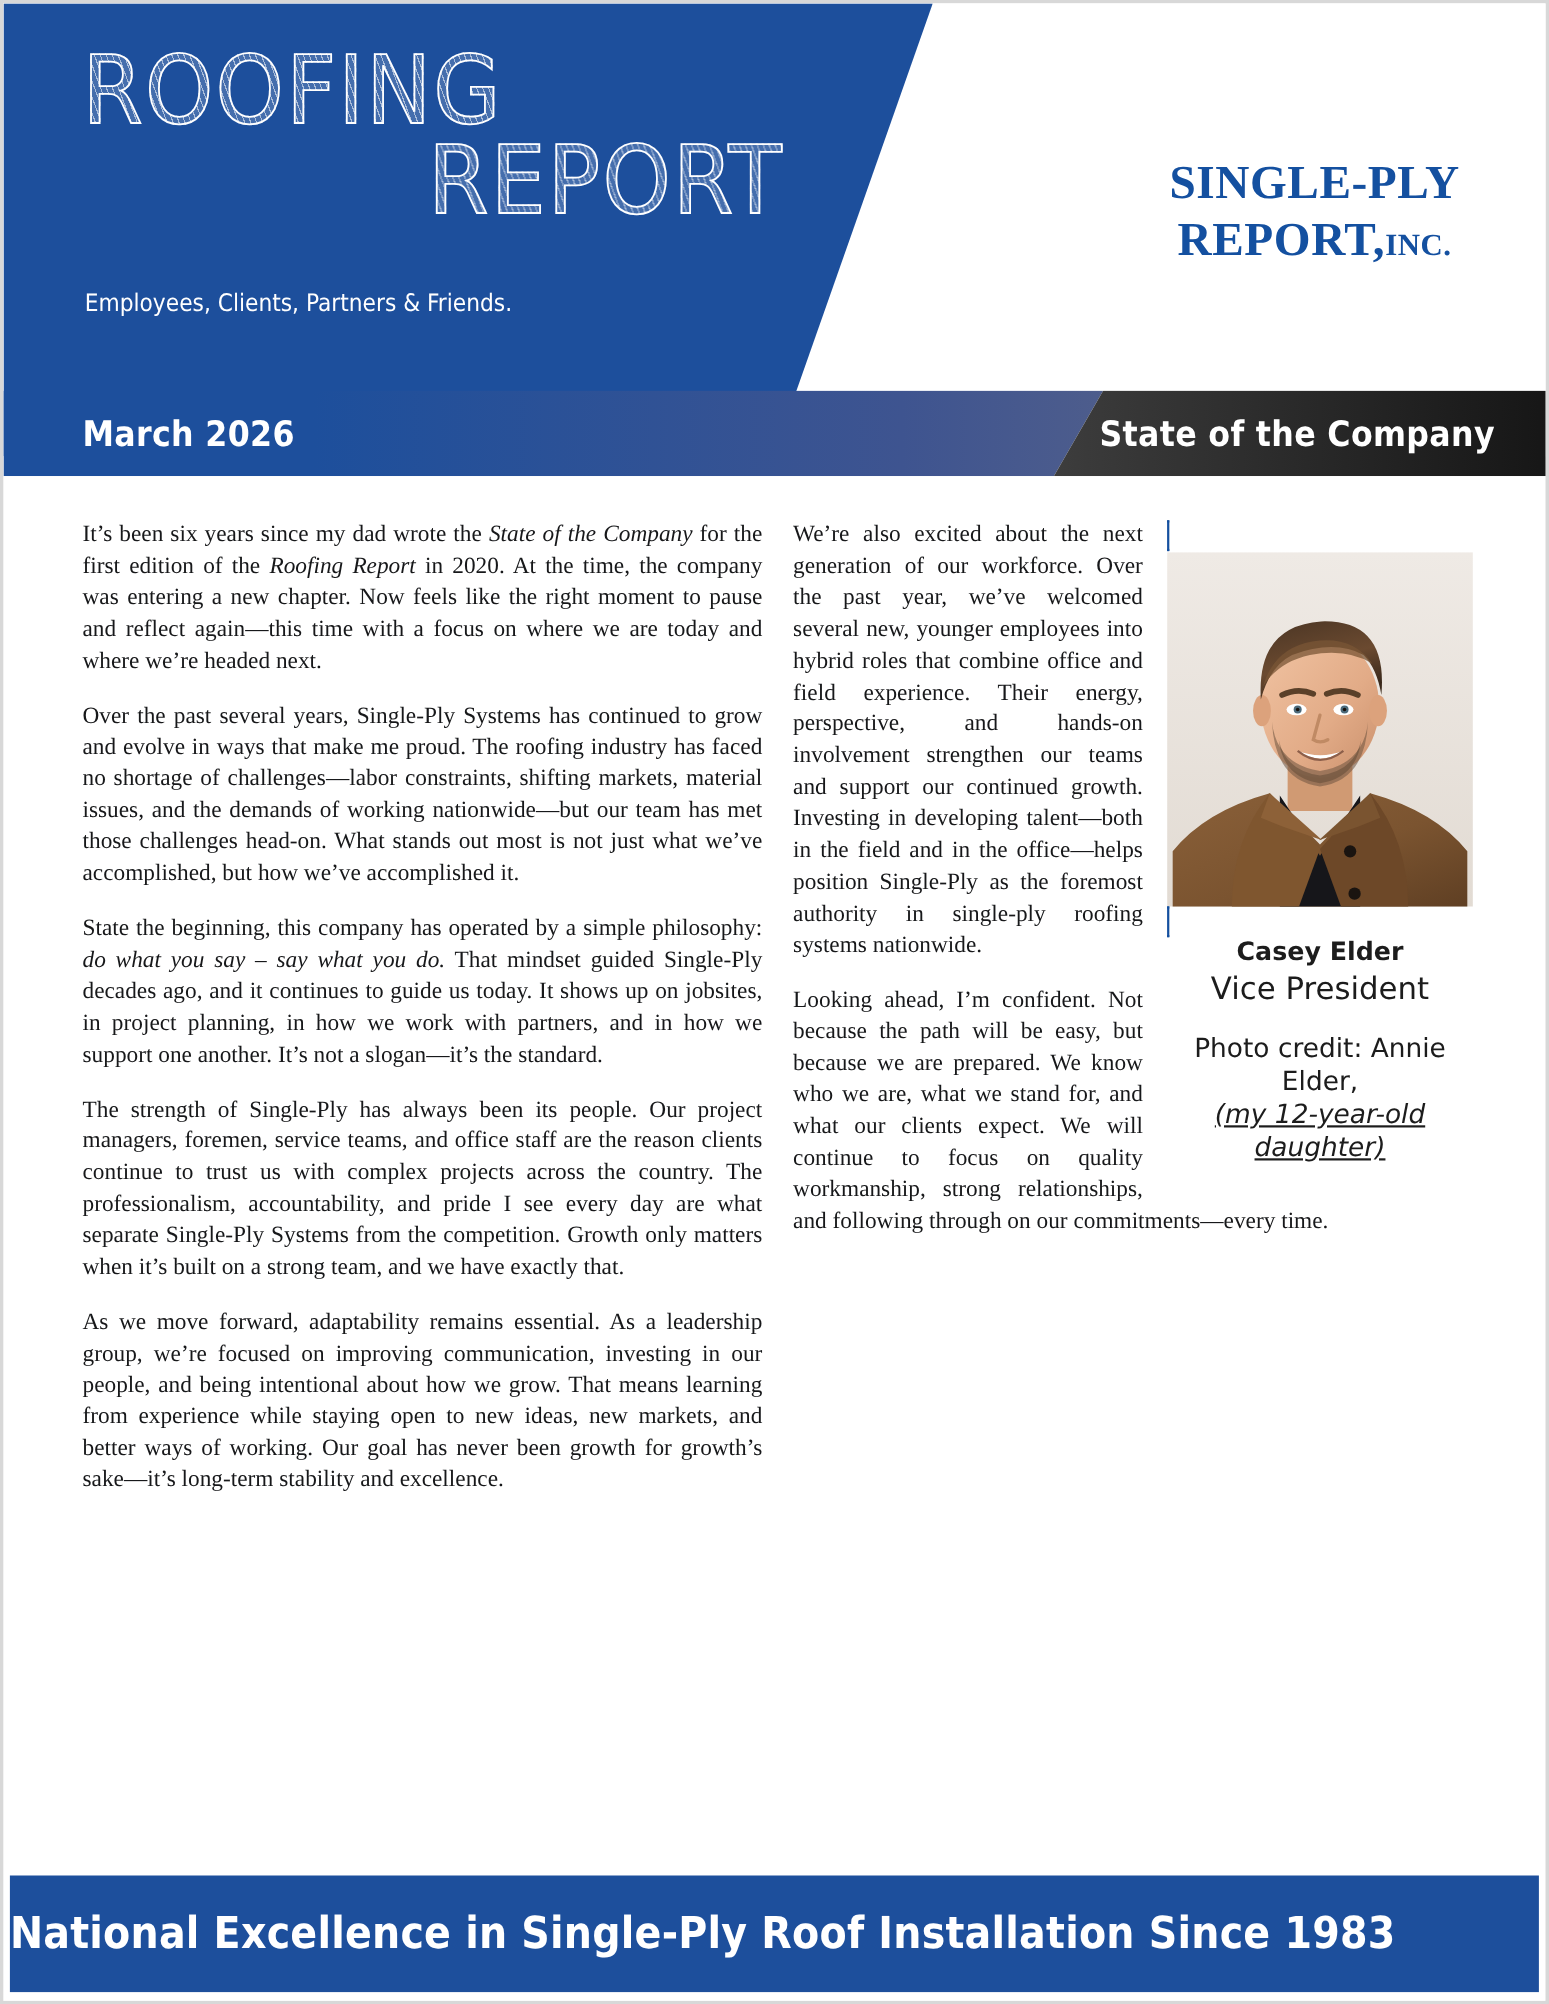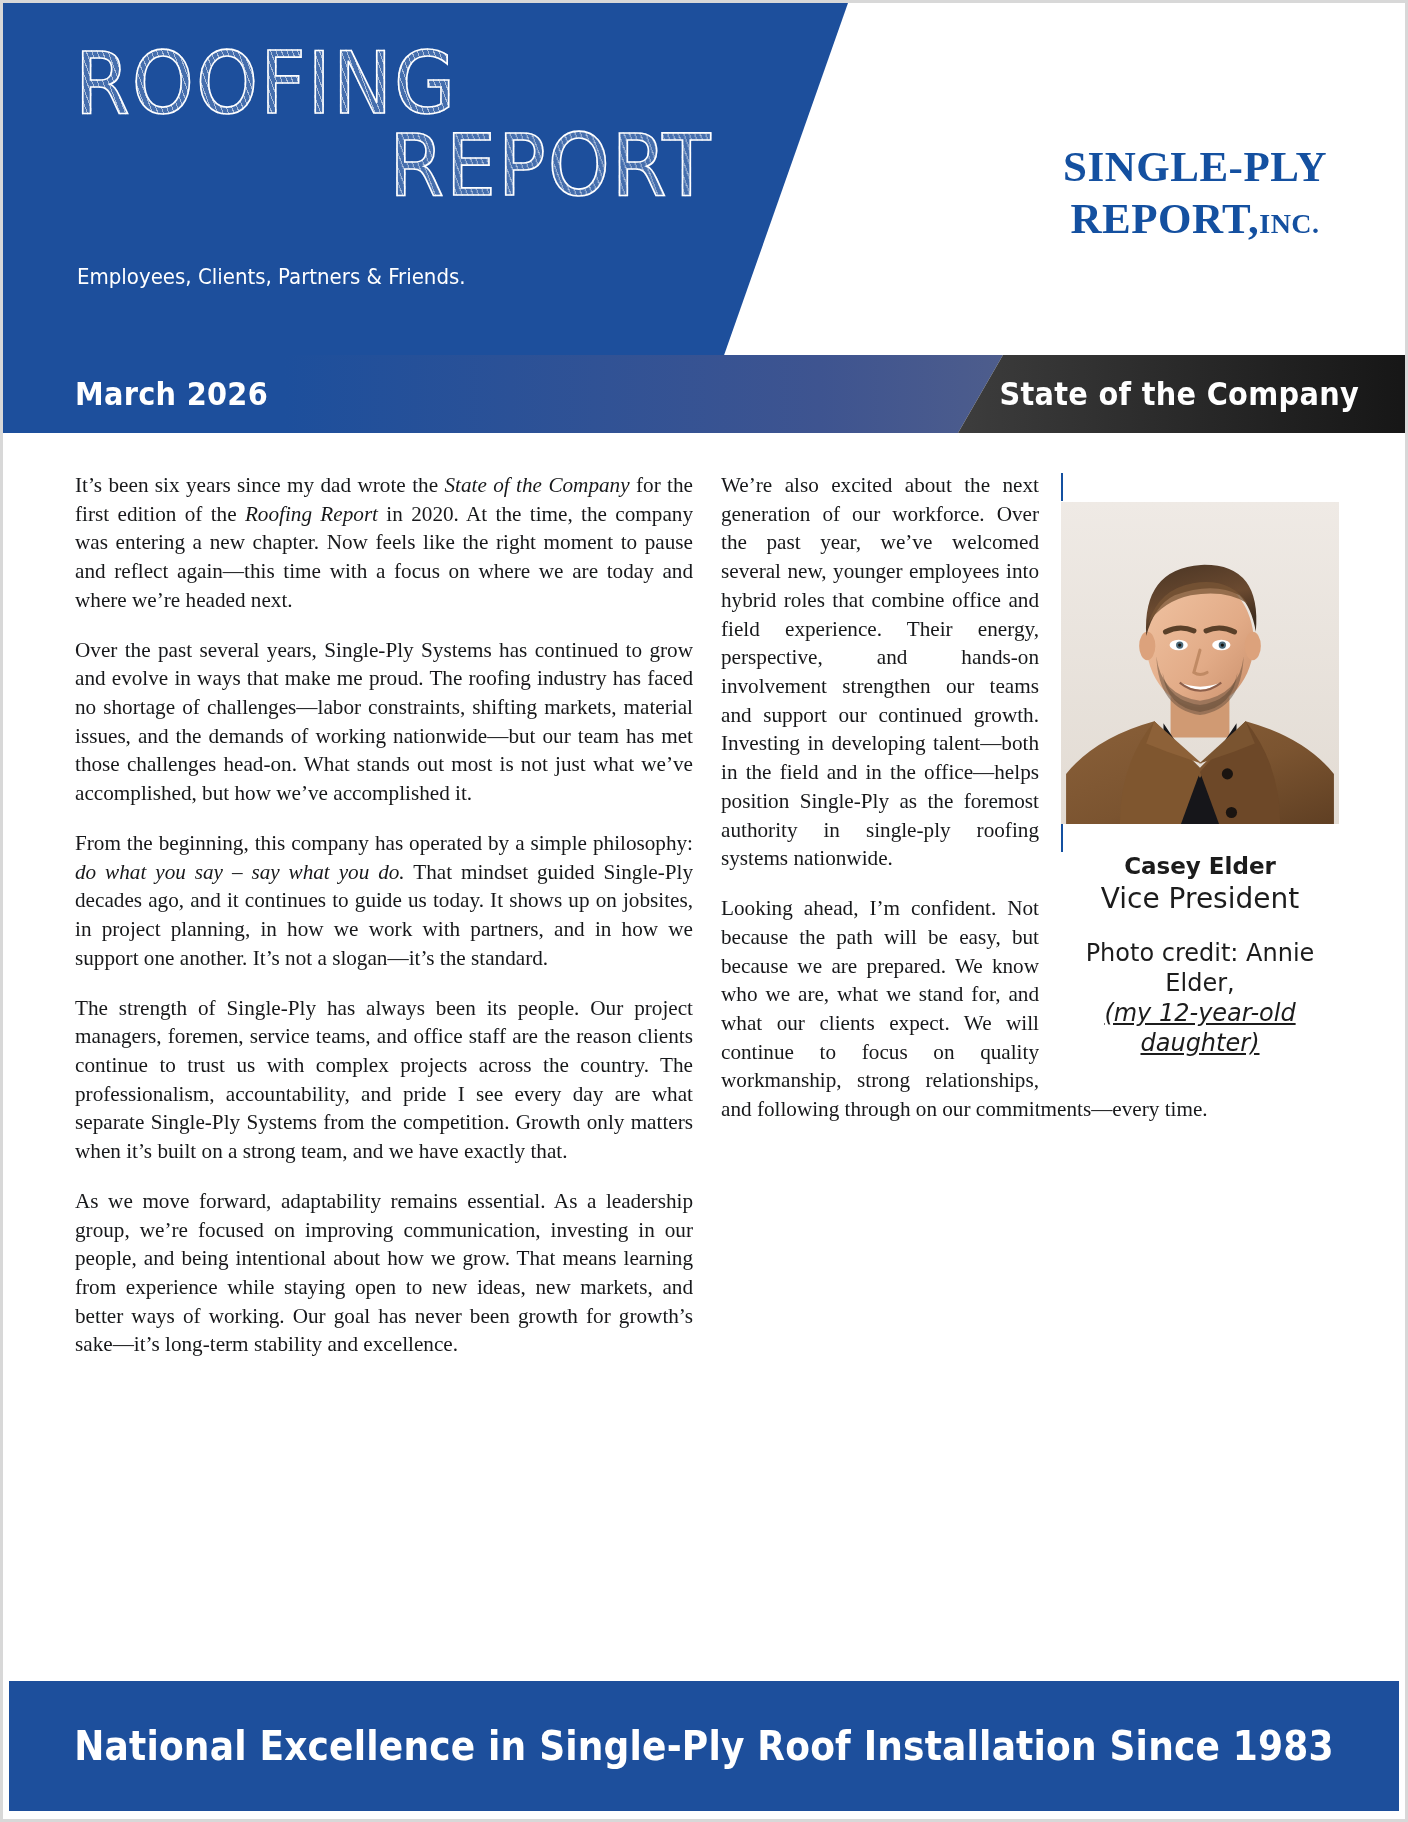--- a/index.html
+++ b/index.html
@@ -186,25 +186,24 @@
     line-height: 1.25;
   }
   .cap-credit .ital { font-style: italic; text-decoration: underline; }
 
   
   .footer {
     position: absolute;
     left: 6px;
     right: 6px;
     bottom: 8px;
-    height: 130px;
+    height: 106px;
     background: #1d4f9c;
     display: flex;
     align-items: center;
-    justify-content: center;
   }
   .footer-text {
     color: #ffffff;
     font-family: "DejaVu Sans Condensed", "Liberation Sans Narrow", "Liberation Sans", sans-serif;
     font-size: 40px;
     font-weight: bold;
     letter-spacing: 0.2px;
     white-space: nowrap;
   }
 </style>
@@ -237,21 +236,21 @@
     <div class="banner-date">March 2026</div>
     <div class="banner-section">State of the Company</div>
   </div>
 
   <div class="article">
 
     <p><span>It’s been six years since my dad wrote the </span><em>State of  the Company</em><span> for the first edition of  the </span><em>Roofing Report</em><span> in 2020. At the time, the company was entering a new chapter. Now feels like the right moment to pause and reflect again—this time with a focus on where we are today and where we’re headed next.</span></p>
 
     <p>Over the past several years, Single-Ply Systems has continued to grow and evolve in ways that make me proud. The roofing industry has faced no shortage of  challenges—labor constraints, shifting markets, material issues, and the demands of  working nationwide—but our team has met those challenges head-on. What stands out most is not just what we’ve accomplished, but how we’ve accomplished it.</p>
 
-    <p><span>From the beginning, this company has operated by a simple philosophy: </span><em>do what you say – say what you do.</em><span> That mindset guided Single-Ply decades ago, and it continues to guide us today. It shows up on jobsites, in project planning, in how we work with partners, and in how we support one another. It’s not a slogan—it’s the standard.</span></p>
+    <p><span>State the beginning, this company has operated by a simple philosophy: </span><em>do what you say – say what you do.</em><span> That mindset guided Single-Ply decades ago, and it continues to guide us today. It shows up on jobsites, in project planning, in how we work with partners, and in how we support one another. It’s not a slogan—it’s the standard.</span></p>
 
     <p>The strength of  Single-Ply has always been its people. Our project managers, foremen, service teams, and office staff are the reason clients continue to trust us with complex projects across the country. The professionalism, accountability, and pride I see every day are what separate Single-Ply Systems from the competition. Growth only matters when it’s built on a strong team, and we have exactly that.</p>
 
     <p>
       <span class="photo-block">
         <span class="photo-frame">
           <svg viewBox="0 0 274 318" preserveAspectRatio="xMidYMid slice">
             <defs>
               <linearGradient id="bgwall" x1="0" y1="0" x2="0" y2="1">
                 <stop offset="0%" stop-color="#efeae5"></stop>

